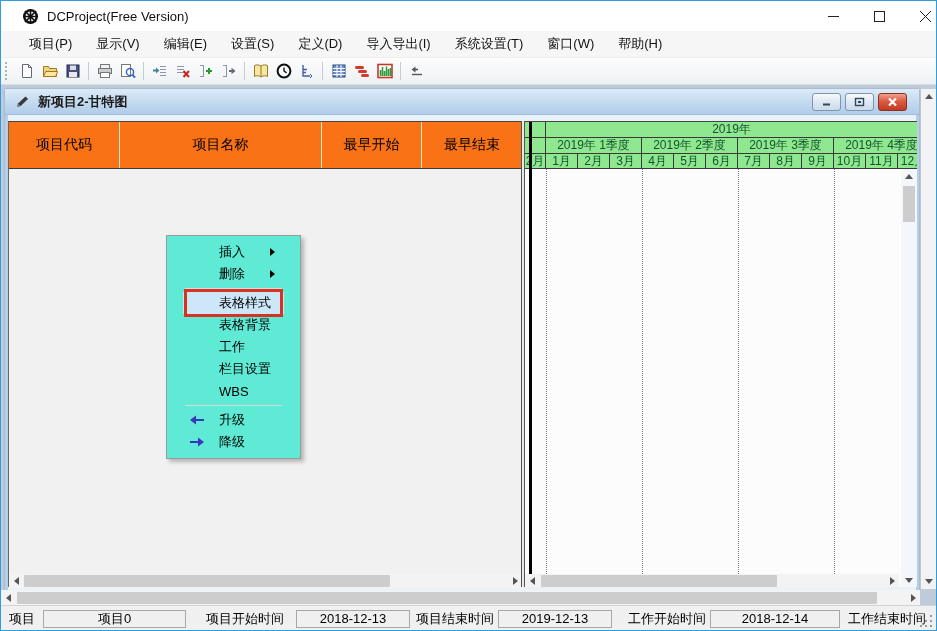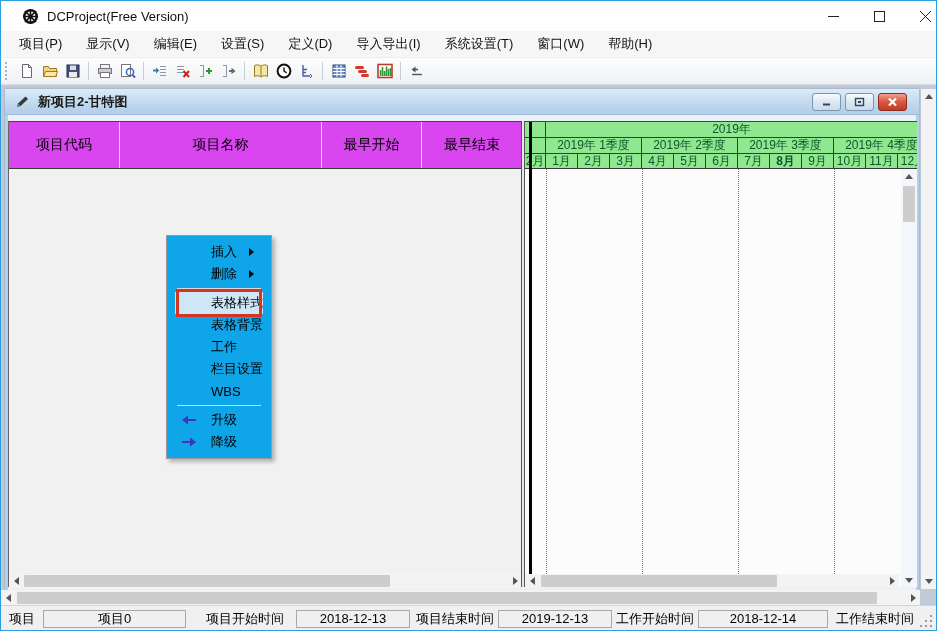--- a/index.html
+++ b/index.html
@@ -10,21 +10,21 @@
     background: #fff; border: 1px solid #2e9ce0; overflow: hidden;
     font-size: 13px; color: #000;
   }
   
   .titlebar { position:absolute; left:12px; top:0; width:100%; height:30px; background:#fff; display:flex; align-items:center; }
   .titlebar .app-icon { margin-left:9px; width:17px; height:17px; display:inline-flex; }
   .titlebar .title-text { margin-left:8px; font-size:13px; color:#111; }
   .win-controls { position:absolute; right:0; top:0; height:30px; display:flex; }
   .win-btn { width:46px; height:30px; display:flex; align-items:center; justify-content:center; }
   
-  .menubar { position:absolute; left:0; top:30px; width:100%; height:27px; background:#f6f6f6; display:flex; align-items:center; padding-left:6px; border-bottom:1px solid #eee; }
+  .menubar { position:absolute; left:0; top:30px; width:100%; height:27px; background:#f6f6f6; display:flex; align-items:center; padding-left:16px; border-bottom:1px solid #eee; }
   .menu-item { padding:5px 12px; font-size:13px; color:#111; }
   
   .toolbar { position:absolute; left:0; top:57px; width:100%; height:27px;
     background:linear-gradient(#fdfdfd,#eef1f4); border-bottom:1px solid #d9dee5;
     display:flex; align-items:center; }
   .tb-grip { width:5px; height:18px; margin:0 5px 0 4px; border-left:2px dotted #aab4c0; }
   .tool { width:23px; height:22px; display:flex; align-items:center; justify-content:center; border-radius:2px; }
   .tb-sep { width:1px; height:18px; background:#c6ccd4; margin:0 4px; }
   
   .mdi { position:absolute; left:0; top:84px; width:937px; height:520px; background:#bfcbd9; }
@@ -36,21 +36,21 @@
     border-bottom:1px solid #9fbcd8; }
   .ctitle .pencil { margin-left:10px; display:inline-flex; }
   .ctitle .ctext { margin-left:8px; font-size:13px; font-weight:600; color:#1a1a1a; }
   .cbtns { position:absolute; right:12px; top:4px; display:flex; gap:4px; }
   .cbtn { width:29px; height:18px; border:1px solid #7c96b1; border-radius:3px;
     background:linear-gradient(#f7fafc,#dde8f2 50%, #ccdaea); display:flex; align-items:center; justify-content:center; }
   .cbtn.close { background:linear-gradient(#f0a18d,#da5c43 45%, #c23a22); border-color:#8e2f1e; }
   .ccontent { position:absolute; left:0; top:26px; width:908px; height:472px; background:#e9f1f9; }
   
   .tpane { position:absolute; left:0; top:3px; width:513px; height:466px; border-top:1px solid #444; border-left:1px solid #666; background:#f1f1f1; }
-  .thead { position:absolute; left:0; top:0; width:513px; height:47px; display:flex; background:#d946ef; border-bottom:1px solid #3a3a3a; }
+  .thead { position:absolute; left:0; top:0; width:513px; height:47px; display:flex; background:#f97316; border-bottom:1px solid #3a3a3a; }
   .thcell { display:flex; align-items:center; justify-content:center; font-size:14px; color:#000; border-right:1px solid #c9f2c9; }
   .tbody { position:absolute; left:0; top:48px; width:513px; height:404px; background:#f1f1f1; }
   
   .splitter { position:absolute; left:513px; top:3px; width:4px; height:466px; background:#e8e8e8; border-left:1px solid #555; border-right:1px solid #555; }
   
   .gpane { position:absolute; left:517px; top:3px; width:392px; height:466px; overflow:hidden; background:#fcfcfc; border-top:1px solid #444; }
   .grow { display:flex; }
   .gcell { background:#8fe88f; border-right:1px solid #3a3a3a; border-bottom:1px solid #3a3a3a;
     display:flex; align-items:center; justify-content:center; font-size:12px; color:#14532d; flex:none; overflow:hidden; white-space:nowrap; }
   .gbody { position:absolute; left:0; top:47px; width:392px; height:405px; background:#fcfcfc; }
@@ -62,22 +62,22 @@
   .sbtn { width:14px; height:14px; display:flex; align-items:center; justify-content:center; background:#f3f3f3; flex:none; }
   .vsbtn { position:absolute; left:0; width:16px; height:15px; display:flex; align-items:center; justify-content:center; }
   .hthumb { height:12px; background:#cdcdcd; border-radius:1px; }
   .vthumb { position:absolute; left:2px; width:12px; background:#cdcdcd; }
   .tri { width:0; height:0; display:inline-block; }
   .tri.l { border-top:4px solid transparent; border-bottom:4px solid transparent; border-right:5px solid #555; }
   .tri.r { border-top:4px solid transparent; border-bottom:4px solid transparent; border-left:5px solid #555; }
   .tri.u { border-left:4px solid transparent; border-right:4px solid transparent; border-bottom:5px solid #555; }
   .tri.d { border-left:4px solid transparent; border-right:4px solid transparent; border-top:5px solid #555; }
   
-  .ctxmenu { position:absolute; left:165px; top:234px; width:106px; background:#0ea5e9;
-    border:1px solid #9a9a9a; box-shadow:3px 3px 4px rgba(0,0,0,.25); padding:5px 8px; z-index:50; }
+  .ctxmenu { position:absolute; left:165px; top:234px; width:135px; background:#5eead4;
+    border:1px solid #9a9a9a; box-shadow:3px 3px 4px rgba(0,0,0,.25); padding:5px 16px; z-index:50; }
   .ctx-item { position:relative; height:22px; display:flex; align-items:center; padding-left:36px; font-size:13px; color:#000; }
   .ctx-item .caret { position:absolute; right:9px; width:0; height:0; border-top:4px solid transparent; border-bottom:4px solid transparent; border-left:5px solid #000; }
   .ctx-item .mark { position:absolute; left:6px; display:inline-flex; }
   .ctx-sep { height:1px; background:#d9d9d9; margin:3px 2px; }
   .ctx-item.hl { background:#cde6f8;text-align:right; }
   .red-box { position:absolute; left:1px; right:1px; top:-3px; bottom:-3px; border:3px solid #d53423; pointer-events:none; }
   
   .statusbar { position:absolute; left:0; top:604px; width:935px; height:26px; background:#f0f0f0;
     border-top:1px solid #d4d4d4; display:flex; align-items:center; font-size:13px; }
   .sb-label { color:#000; white-space:nowrap; }
@@ -315,21 +315,21 @@
 
           <div class="grow">
             <div class="gcell" style="width:21px; height:15px;">2月</div>
             <div class="gcell" style="width:32px; height:15px;">1月</div>
             <div class="gcell" style="width:32px; height:15px;">2月</div>
             <div class="gcell" style="width:32px; height:15px;">3月</div>
             <div class="gcell" style="width:32px; height:15px;">4月</div>
             <div class="gcell" style="width:32px; height:15px;">5月</div>
             <div class="gcell" style="width:32px; height:15px;">6月</div>
             <div class="gcell" style="width:32px; height:15px;">7月</div>
-            <div class="gcell" style="width:32px; height:15px;font-weight:bold;">8月</div>
+            <div class="gcell" style="width:32px; height:15px;">8月</div>
             <div class="gcell" style="width:32px; height:15px;">9月</div>
             <div class="gcell" style="width:32px; height:15px;">10月</div>
             <div class="gcell" style="width:32px; height:15px;">11月</div>
             <div class="gcell" style="width:32px; height:15px;">12月</div>
           </div>
 
           <div class="gbody">
             <span class="gline" style="left:21px"></span>
             <span class="gline" style="left:117px"></span>
             <span class="gline" style="left:213px"></span>
@@ -428,21 +428,21 @@
     </div>
   </div>
 
   <div class="statusbar">
     <span class="sb-label" style="margin-left:8px">项目</span>
     <span class="sb-box" style="width:143px; margin-left:8px">项目0</span>
     <span class="sb-label" style="margin-left:20px">项目开始时间</span>
     <span class="sb-box" style="width:114px; margin-left:12px">2018-12-13</span>
     <span class="sb-label" style="margin-left:6px">项目结束时间</span>
     <span class="sb-box" style="width:114px; margin-left:4px">2019-12-13</span>
-    <span class="sb-label" style="margin-left:4px">工作开始时间</span>
+    <span class="sb-label" style="margin-left:16px">工作开始时间</span>
     <span class="sb-box" style="width:130px; margin-left:4px">2018-12-14</span>
     <span class="sb-label" style="margin-left:8px">工作结束时间</span>
     <span class="sb-grip">
       <i style="right:0;bottom:0"></i>
         <i style="right:5px;bottom:0"></i>
         <i style="right:0;bottom:5px"></i>
       <i style="right:10px;bottom:0"></i>
         <i style="right:5px;bottom:5px"></i>
         <i style="right:0;bottom:10px"></i>
     </span>

